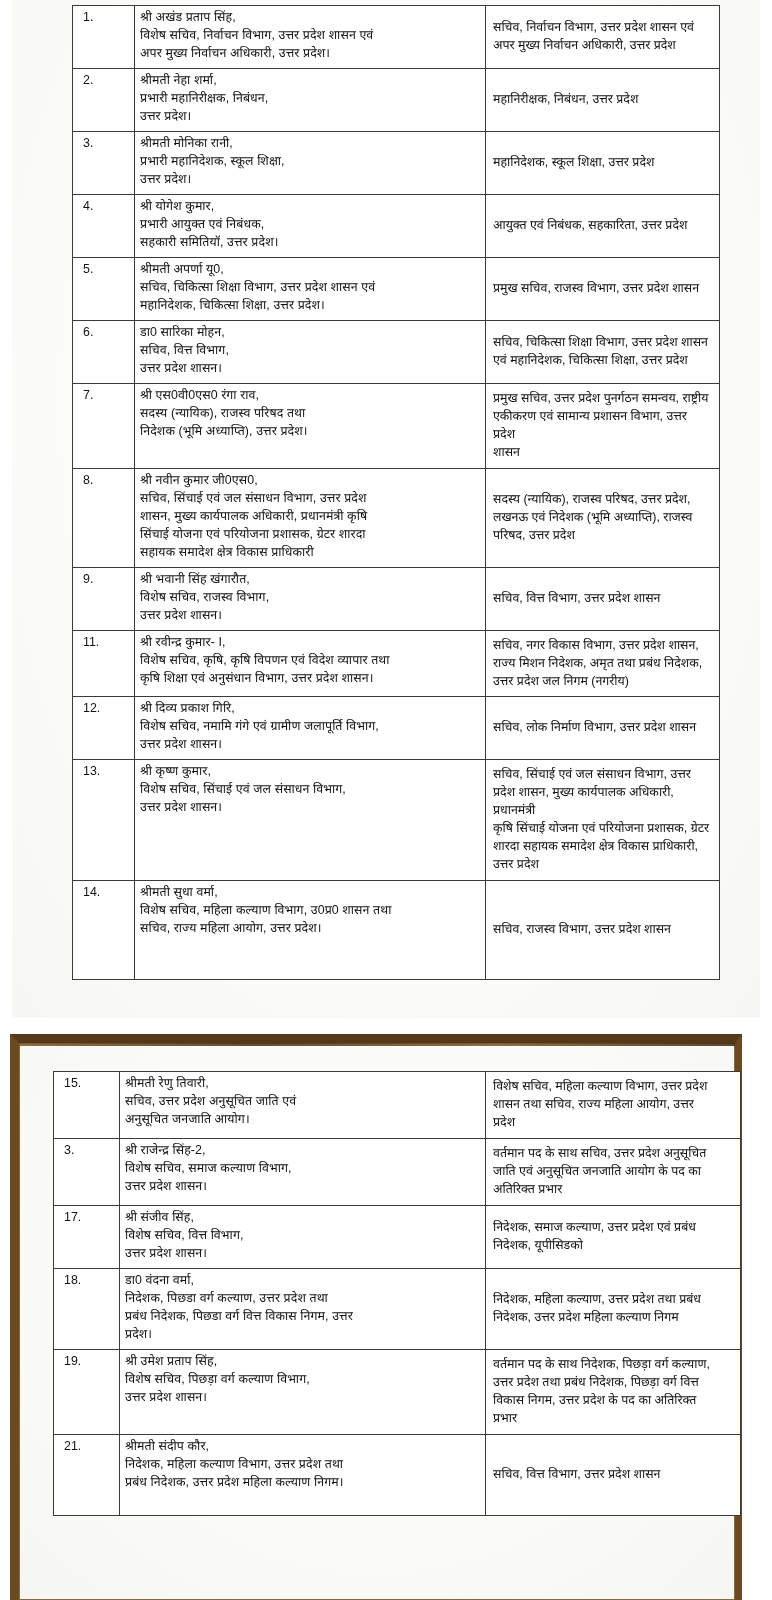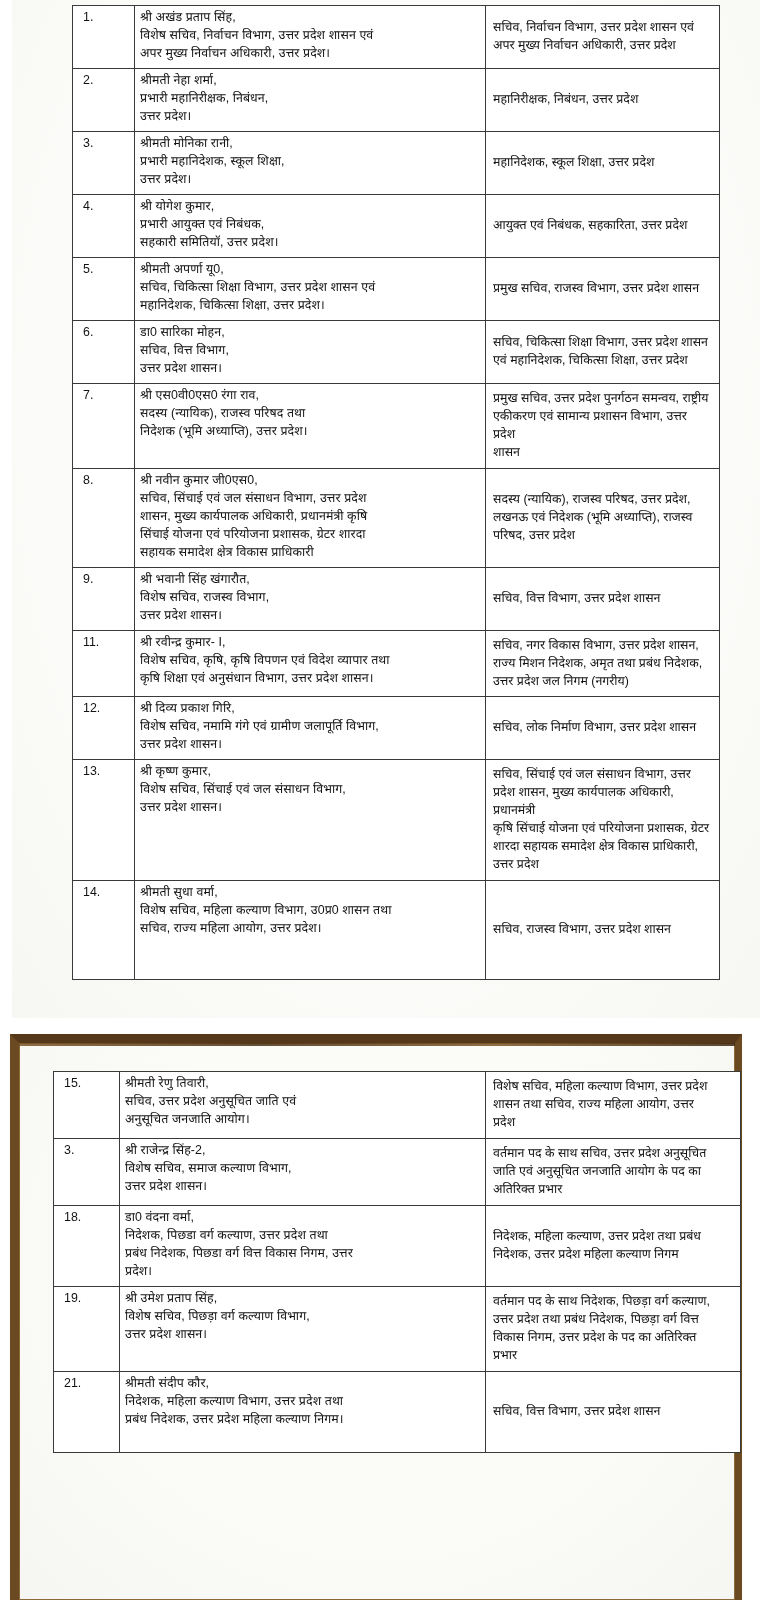--- a/index.html
+++ b/index.html
@@ -330,20 +330,32 @@
           <span class="cell-line">विशेष सचिव, समाज कल्याण विभाग,</span>
           <span class="cell-line">उत्तर प्रदेश शासन।</span>
         </td>
         <td class="col-to">
           <span class="cell-line">वर्तमान पद के साथ सचिव, उत्तर प्रदेश अनुसूचित</span>
           <span class="cell-line">जाति एवं अनुसूचित जनजाति आयोग के पद का</span>
           <span class="cell-line">अतिरिक्त प्रभार</span>
         </td>
       </tr>
 
+      <tr>
+        <td class="col-sn">17.</td>
+        <td class="col-from">
+          <span class="cell-line">श्री संजीव सिंह,</span>
+          <span class="cell-line">विशेष सचिव, वित्त विभाग,</span>
+          <span class="cell-line">उत्तर प्रदेश शासन।</span>
+        </td>
+        <td class="col-to">
+          <span class="cell-line">निदेशक, समाज कल्याण, उत्तर प्रदेश एवं प्रबंध</span>
+          <span class="cell-line">निदेशक, यूपीसिडको</span>
+        </td>
+      </tr>
 
       <tr>
         <td class="col-sn">18.</td>
         <td class="col-from">
           <span class="cell-line">डा0 वंदना वर्मा,</span>
           <span class="cell-line">निदेशक, पिछडा वर्ग कल्याण, उत्तर प्रदेश तथा</span>
           <span class="cell-line">प्रबंध निदेशक, पिछडा वर्ग वित्त विकास निगम, उत्तर</span>
           <span class="cell-line">प्रदेश।</span>
         </td>
         <td class="col-to">

